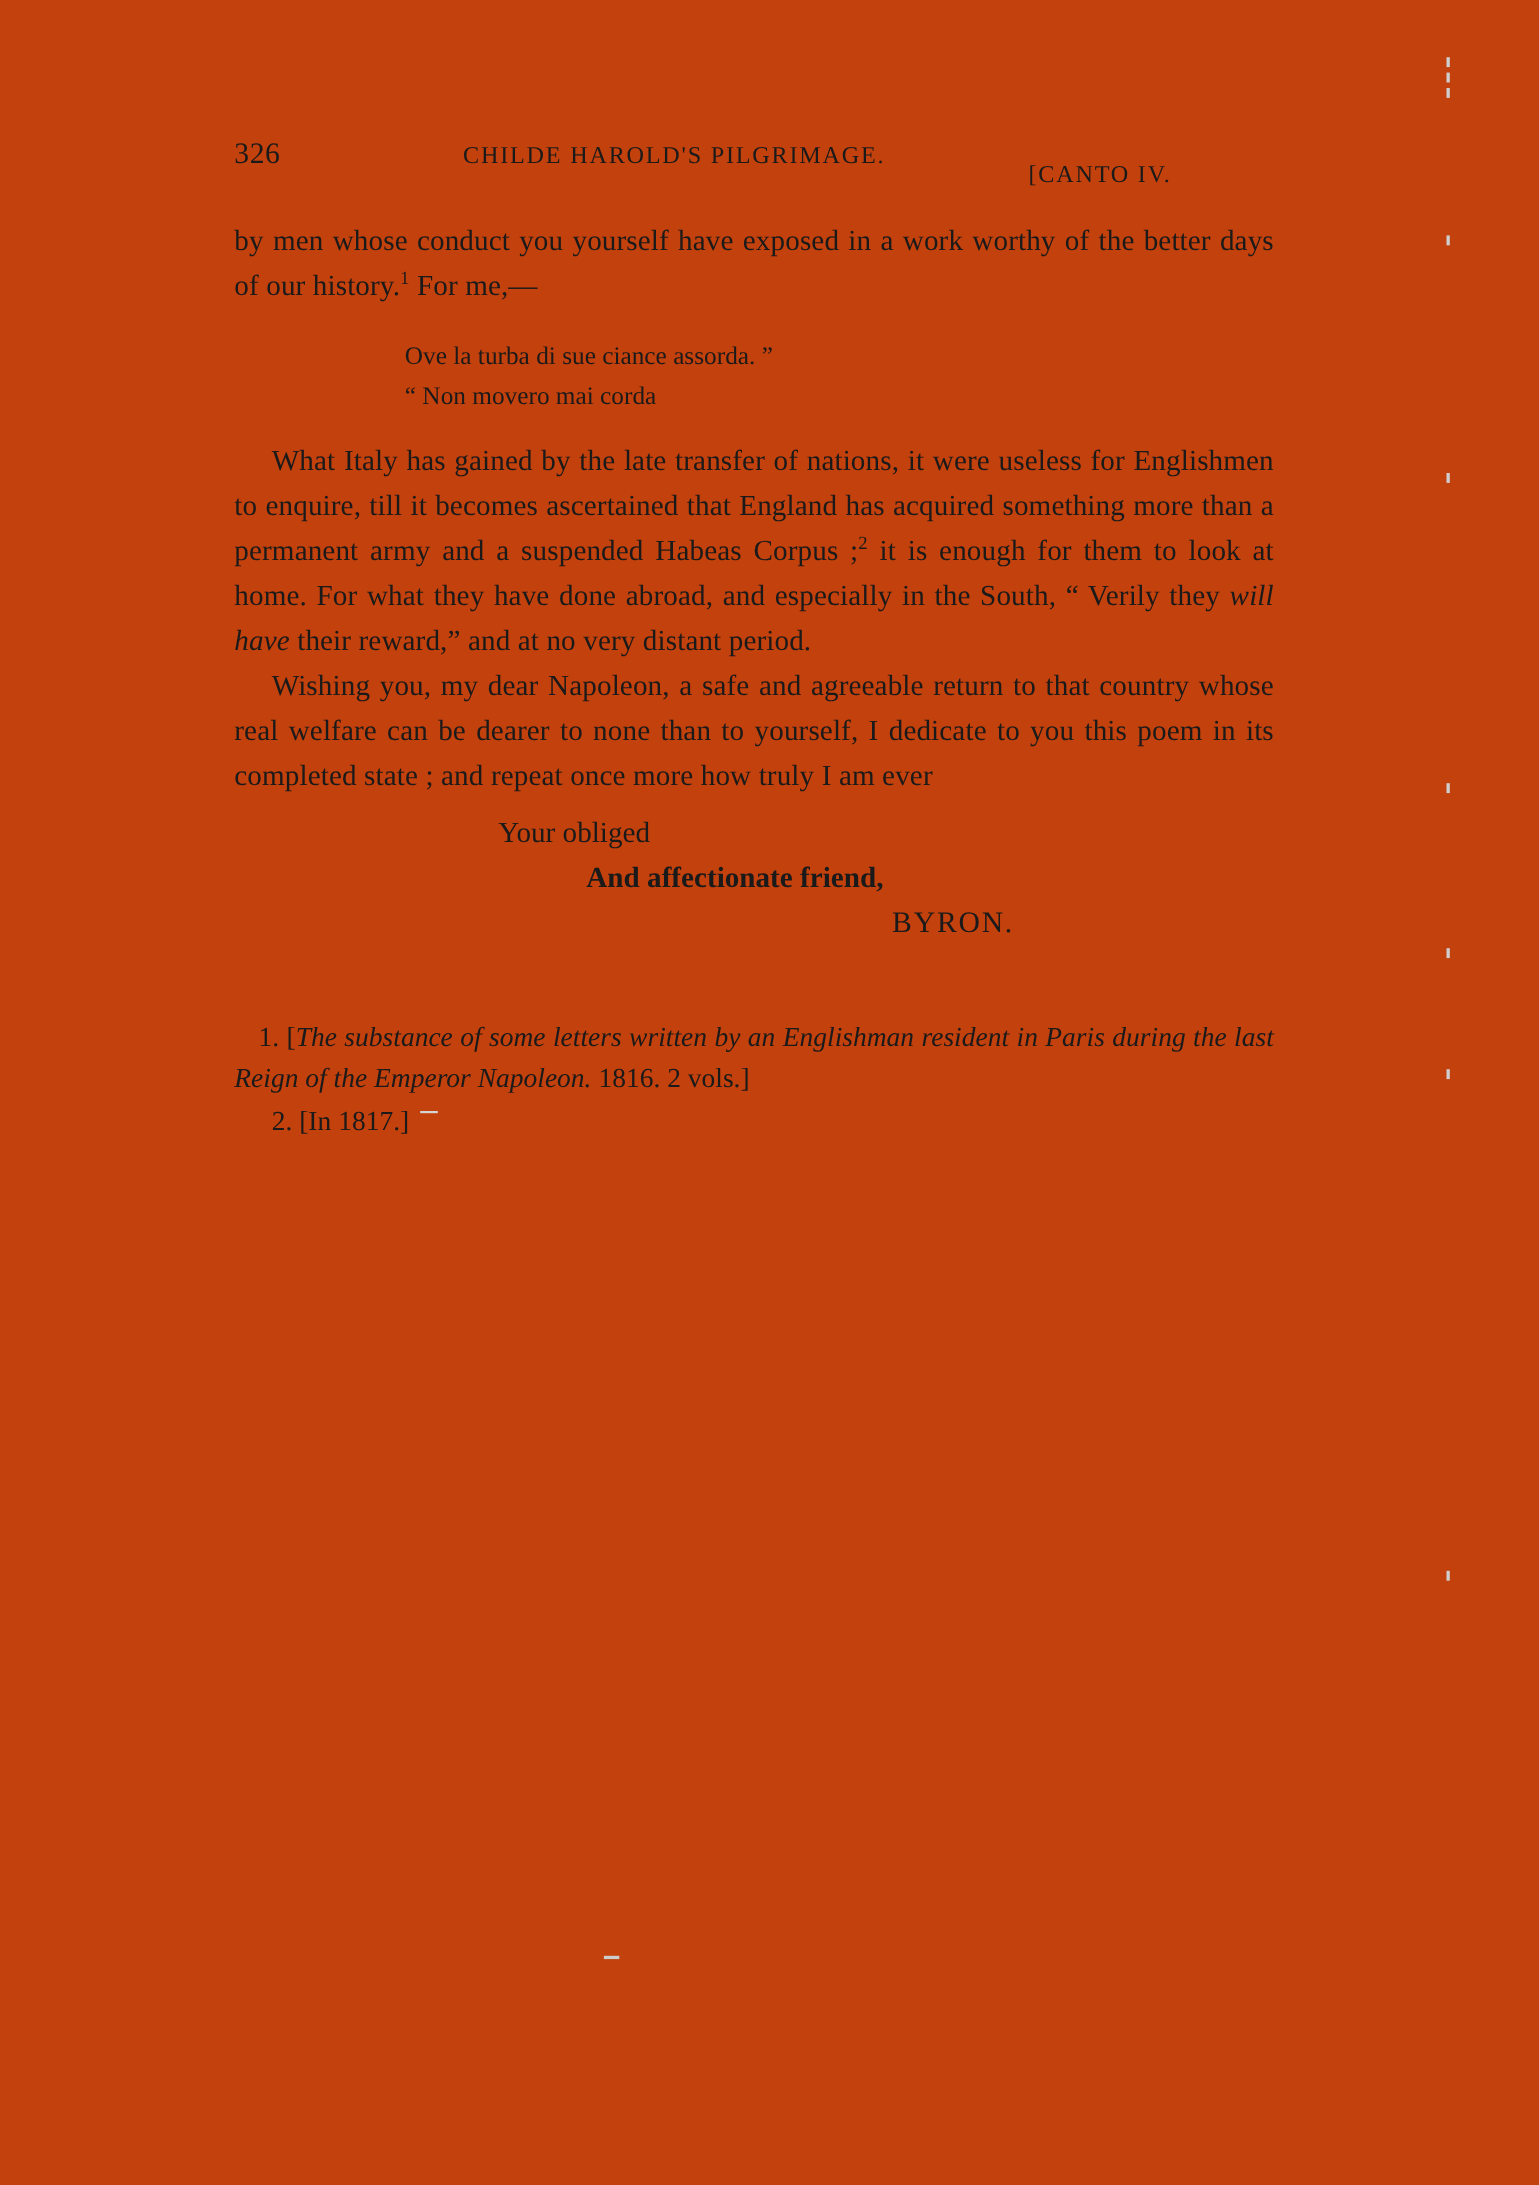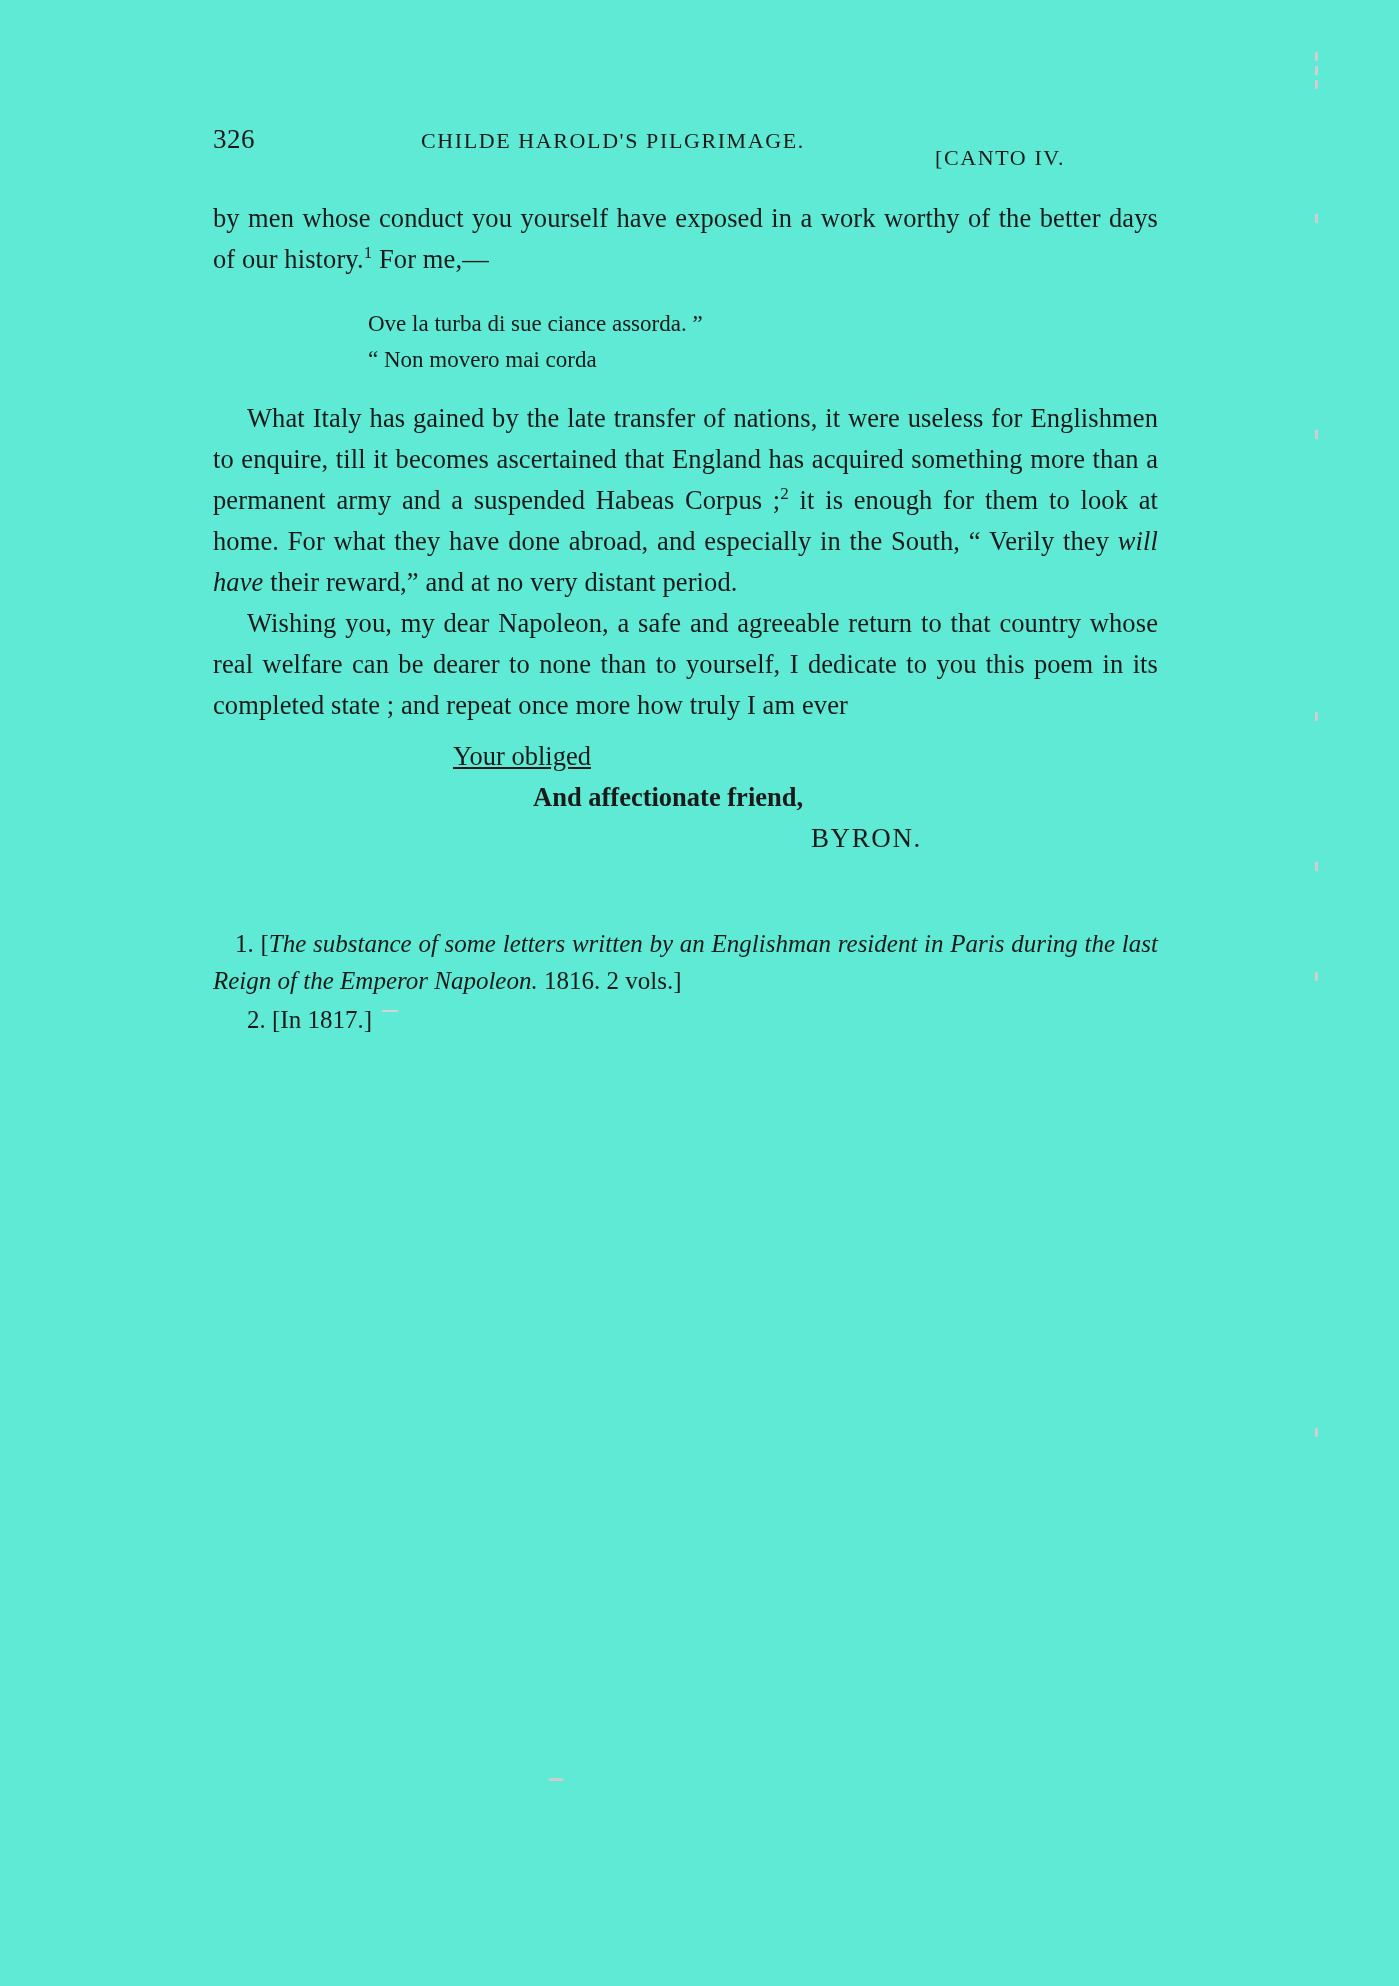--- a/index.html
+++ b/index.html
@@ -13,21 +13,21 @@
     position: relative;
     font-family: "Liberation Serif", serif;
     color: #1a1a1a;
     overflow: hidden;
   }
   .page {
     position: absolute;
     left: 0; top: 0;
     width: 1399px;
     height: 1986px;
-    background: #5eead4;
+    background: #c2410c;
   }
   .content {
     position: absolute;
     left: 213px;
     top: 110px;
     width: 945px;
   }
   
   .runhead {
     position: relative;
@@ -80,21 +80,21 @@
     padding-left: 155px;
     font-size: 23px;
     line-height: 36px;
   }
   .quote div { white-space: nowrap; }
   .sig {
     margin-top: 10px;
     font-size: 26.5px;
     line-height: 41px;
   }
-  .sig .l1 { padding-left: 240px; text-decoration: underline; }
+  .sig .l1 { padding-left: 240px; }
   .sig .l2 { padding-left: 320px; font-weight: bold; }
   .sig .l3 { padding-left: 598px; letter-spacing: 1.6px; font-size: 27px; }
   sup.fn {
     font-size: 17px;
     vertical-align: super;
     line-height: 0;
   }
   .notes {
     margin-top: 66px;
     font-size: 25px;

